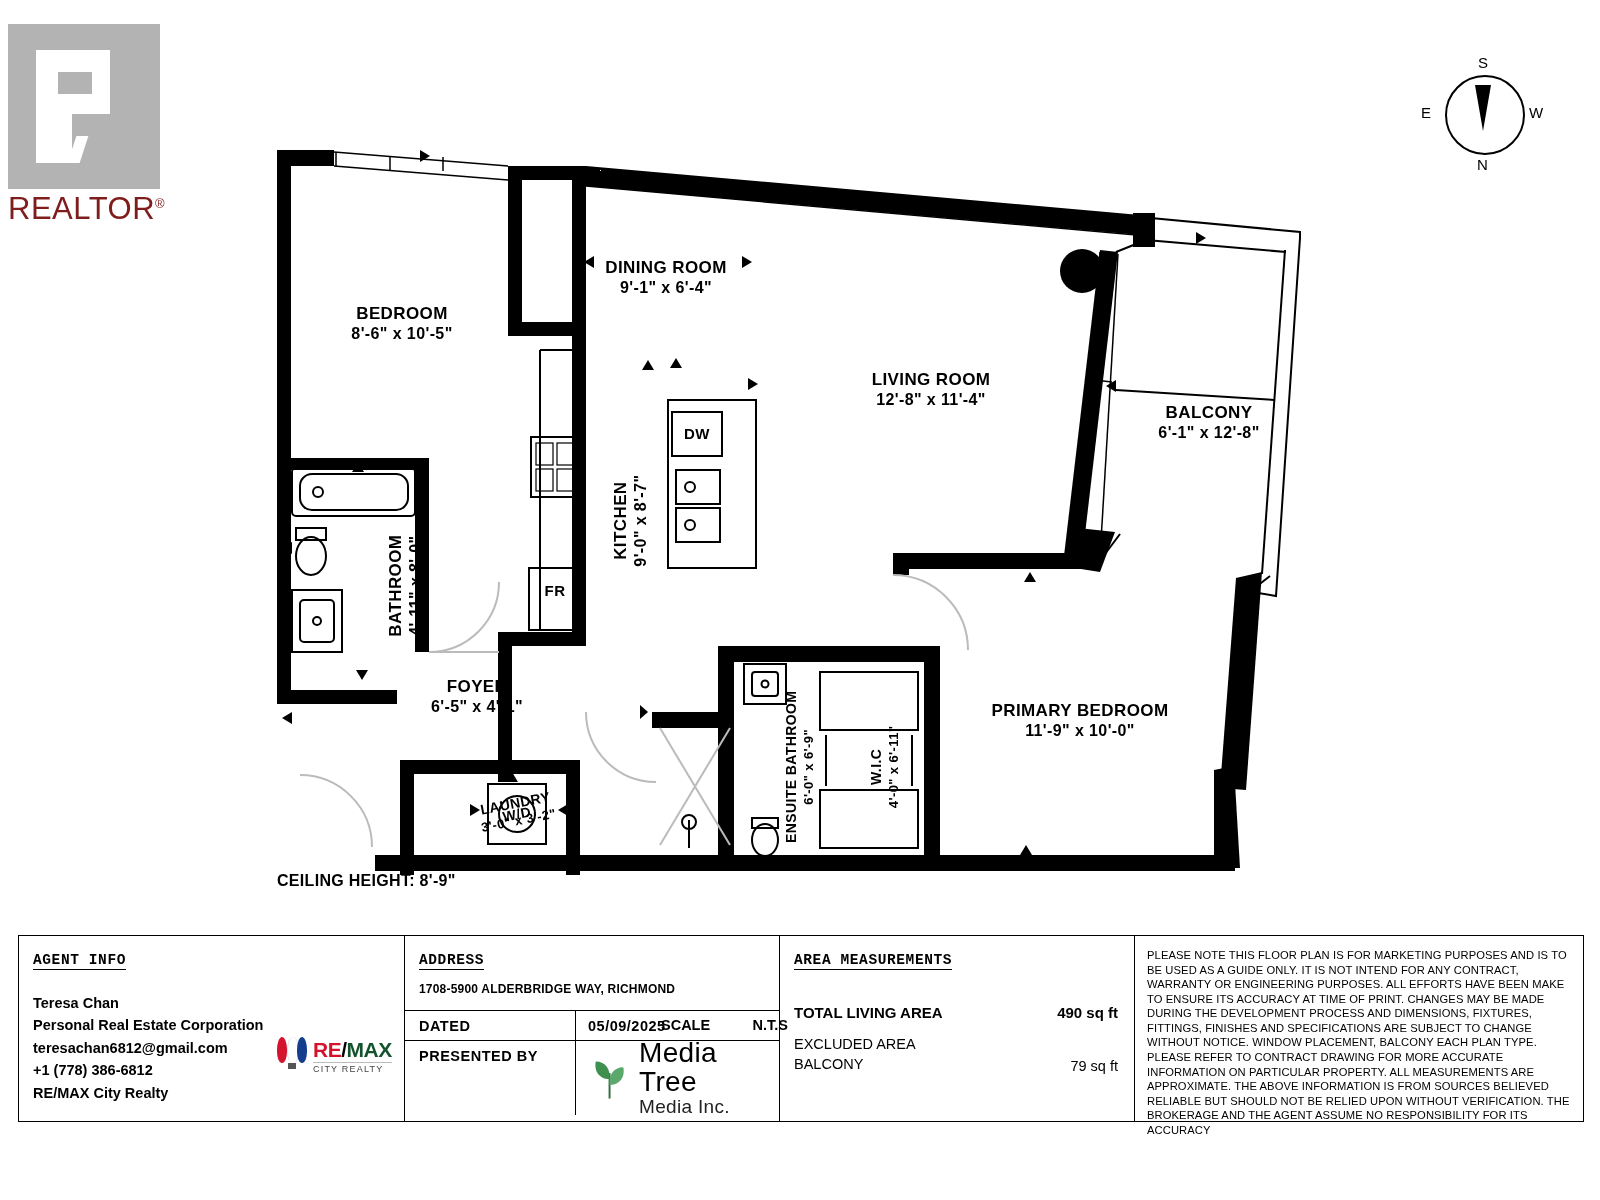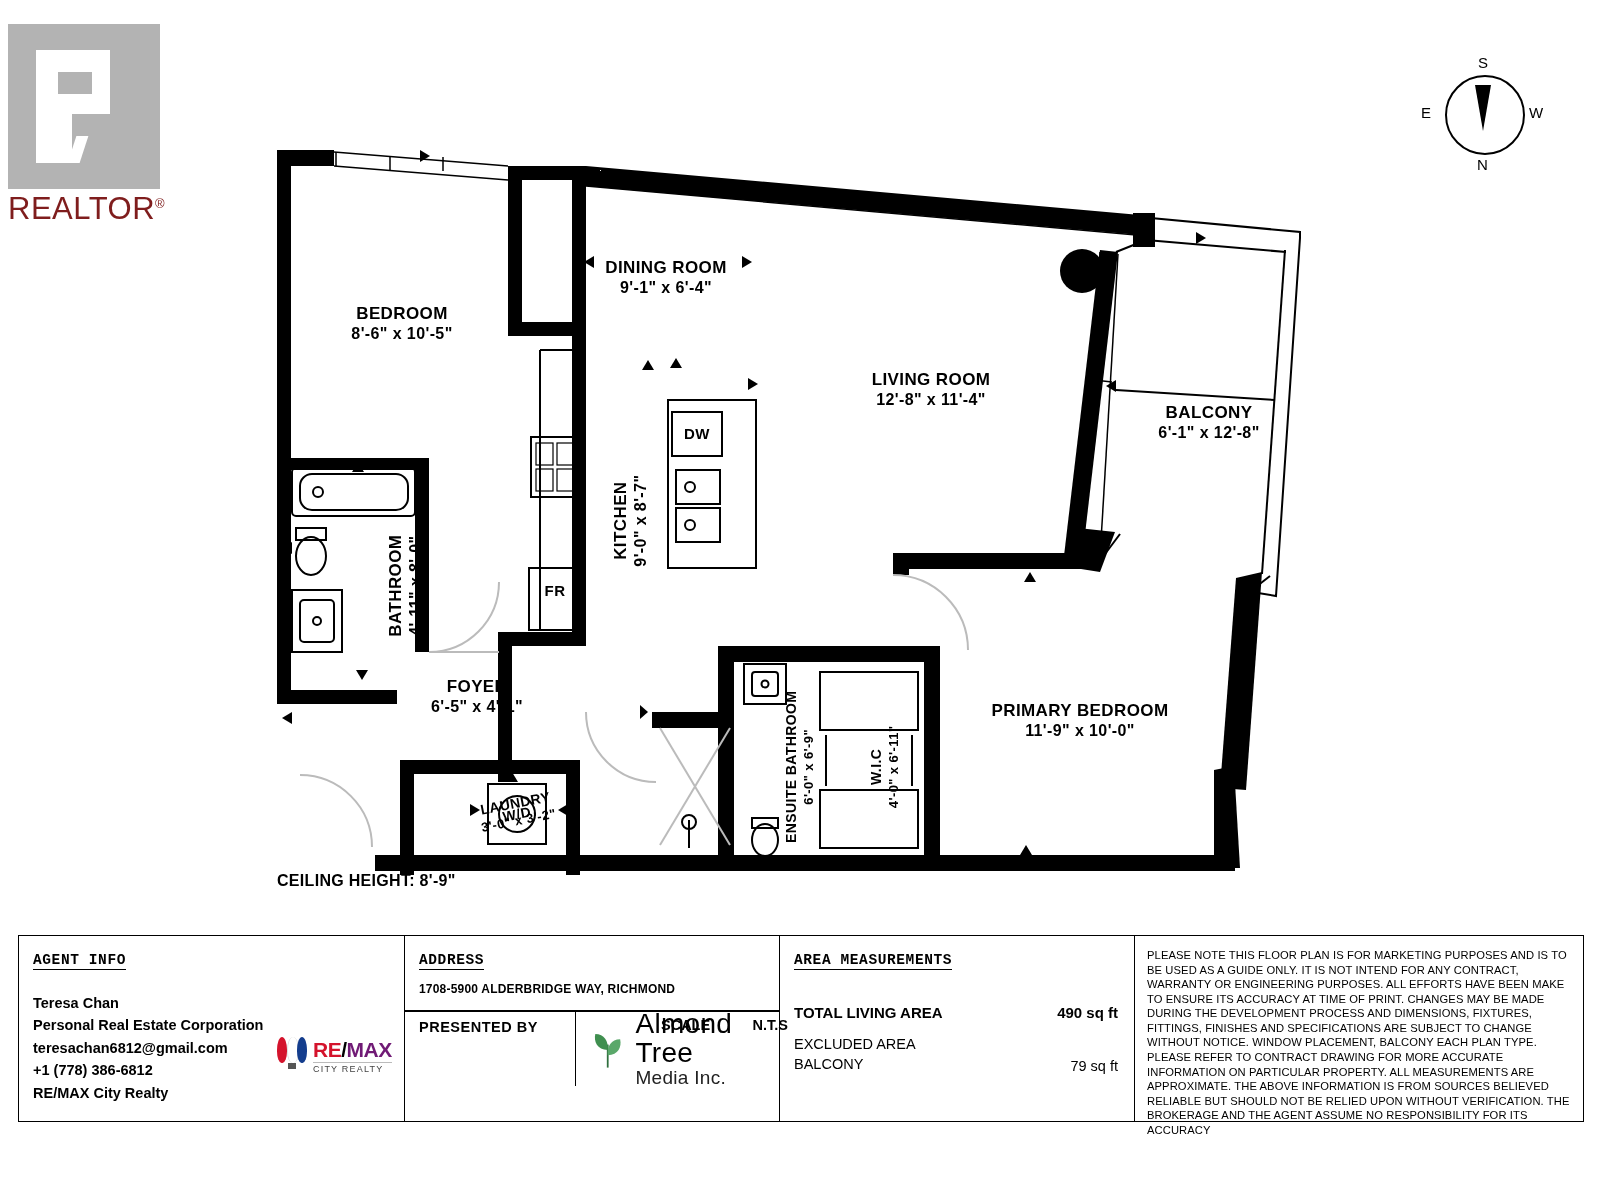--- a/index.html
+++ b/index.html
@@ -97,21 +97,21 @@
   .remax { position:absolute; left:258px; bottom:46px; display:flex; align-items:center; gap:6px; }
   .remax .balloon { width:30px; height:38px; position:relative; }
   .remax .b1,.remax .b2,.remax .b3 { position:absolute; width:10px; height:26px; border-radius:50% 50% 45% 45%; top:0;}
   .remax .b1 { left:0; background:#d4132c; }
   .remax .b2 { left:10px; background:#ffffff; border-left:1px solid #ddd; border-right:1px solid #ddd;}
   .remax .b3 { left:20px; background:#143d8d; }
   .remax .basket { position:absolute; left:11px; top:26px; width:8px; height:6px; background:#555; }
   .remax .rtxt { line-height:1; }
   .remax .r1 { font-size:21px; font-weight:700; letter-spacing:-0.5px; }
   .remax .r1 .red { color:#d4132c; }
-  .remax .r1 .blue { color:#701a75; }
+  .remax .r1 .blue { color:#14532d; }
   .remax .r2 { font-size:9px; letter-spacing:1.2px; color:#444; border-top:1px solid #bbb; padding-top:2px; margin-top:2px;}
 
   
   .almond { display:flex; align-items:center; gap:10px; }
   .almond .leaf { width:40px; height:46px; }
   .almond .at1 { font-size:28px; font-weight:400; letter-spacing:0.3px; line-height:1.05;}
   .almond .at2 { font-size:19px; font-weight:400; letter-spacing:0.3px; color:#222;}
 
   
   .area-rows { margin-top:34px; font-size:14.5px; }
@@ -405,35 +405,41 @@
         </div>
       </div>
     </div>
 
     <div class="col col-address">
       <div class="addr-top">
         <div class="hdr">ADDRESS</div>
         <div class="addr-val">1708-5900 ALDERBRIDGE WAY, RICHMOND</div>
       </div>
       <div class="addr-rule"></div>
+      <div class="addr-row">
+        <div class="cellA">DATED</div>
+        <div class="cellB">
+          <span>05/09/2025</span>
+        </div>
+      </div>
       <div style="position:absolute; left:170px; top:74px; width:223px; height:29px; display:flex; align-items:center; justify-content:space-between; padding:0 10px 0 0; box-sizing:border-box; font-size:14.5px; font-weight:700; pointer-events:none;">
         <span style="margin-left:86px;">SCALE</span>
         <span>N.T.S</span>
       </div>
       <div class="presented">
         <div class="pl">PRESENTED BY</div>
         <div class="pr">
           <div class="almond">
             <svg class="leaf" viewBox="0 0 40 46">
               <path d="M20 44 L20 18" stroke="#2f6f3e" stroke-width="2" fill="none"></path>
               <path d="M20 24 C8 24 4 14 6 6 C16 6 21 14 20 24 Z" fill="#3f8f4f"></path>
               <path d="M20 30 C32 30 36 20 34 12 C24 12 19 20 20 30 Z" fill="#5aa86a"></path>
             </svg>
             <div>
-              <div class="at1">Almond Tree</div>
+              <div class="at1">Media Tree</div>
               <div class="at2">Media Inc.</div>
             </div>
           </div>
         </div>
       </div>
     </div>
 
     <div class="col col-area">
       <div class="hdr">AREA MEASUREMENTS</div>
       <div class="area-rows">

